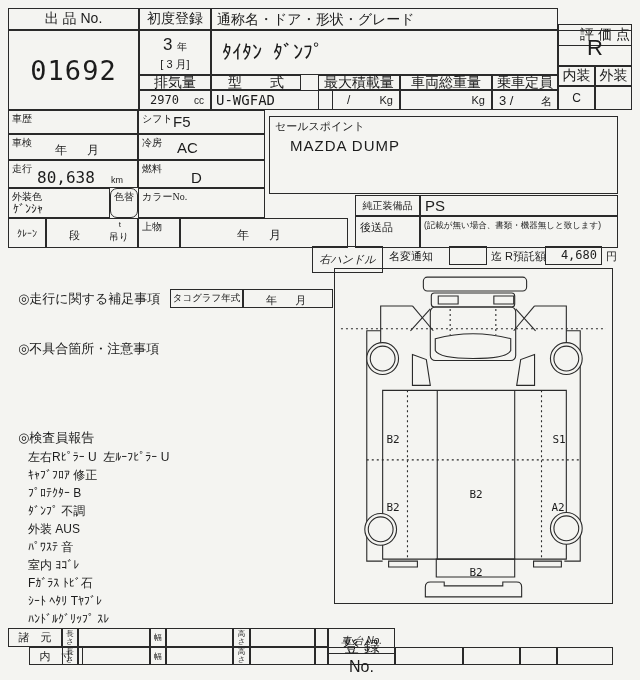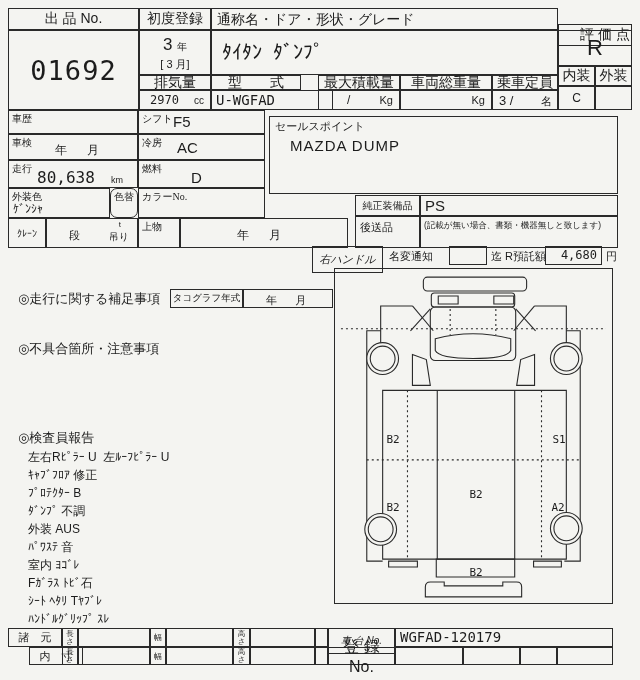--- a/index.html
+++ b/index.html
@@ -226,21 +226,20 @@
 
   <div class="cell ctr pre" style="left:8px;top:628px;width:54px;height:19px;font-size:11px;">諸　元</div>
   <div class="cell ctr" style="left:62px;top:628px;width:16px;height:19px;font-size:7.5px;line-height:8px;padding:0 3px;">長さ</div>
   <div class="cell" style="left:78px;top:628px;width:72px;height:19px;"></div>
   <div class="cell ctr" style="left:150px;top:628px;width:16px;height:19px;font-size:8px;">幅</div>
   <div class="cell" style="left:166px;top:628px;width:67px;height:19px;"></div>
   <div class="cell ctr" style="left:233px;top:628px;width:17px;height:19px;font-size:7.5px;line-height:8px;padding:0 4px;">高さ</div>
   <div class="cell" style="left:250px;top:628px;width:65px;height:19px;"></div>
   <div class="cell" style="left:315px;top:628px;width:13px;height:19px;"></div>
   <div class="cell ctr" style="left:328px;top:628px;width:67px;height:26px;font-size:10px;font-style:italic;">車 台 No.</div>
-  <div class="cell mono" style="left:395px;top:628px;width:218px;height:19px;font-size:14px;line-height:17px;padding-left:4px;">WGFAD-120179</div>
 
   <div class="cell ctr pre" style="left:8px;top:647px;width:54px;height:18px;font-size:11px;margin-left:21px;">内　寸</div>
   <div class="cell ctr" style="left:62px;top:647px;width:16px;height:18px;font-size:7.5px;line-height:8px;padding:0 3px;">長さ</div>
   <div class="cell" style="left:78px;top:647px;width:72px;height:18px;"></div>
   <div class="cell ctr" style="left:150px;top:647px;width:16px;height:18px;font-size:8px;">幅</div>
   <div class="cell" style="left:166px;top:647px;width:67px;height:18px;"></div>
   <div class="cell ctr" style="left:233px;top:647px;width:17px;height:18px;font-size:7.5px;line-height:8px;padding:0 4px;">高さ</div>
   <div class="cell" style="left:250px;top:647px;width:65px;height:18px;"></div>
   <div class="cell" style="left:315px;top:647px;width:13px;height:18px;"></div>
   <div class="cell ctr" style="left:328px;top:647px;width:67px;height:18px;font-size:16px;">登 録 No.</div>

